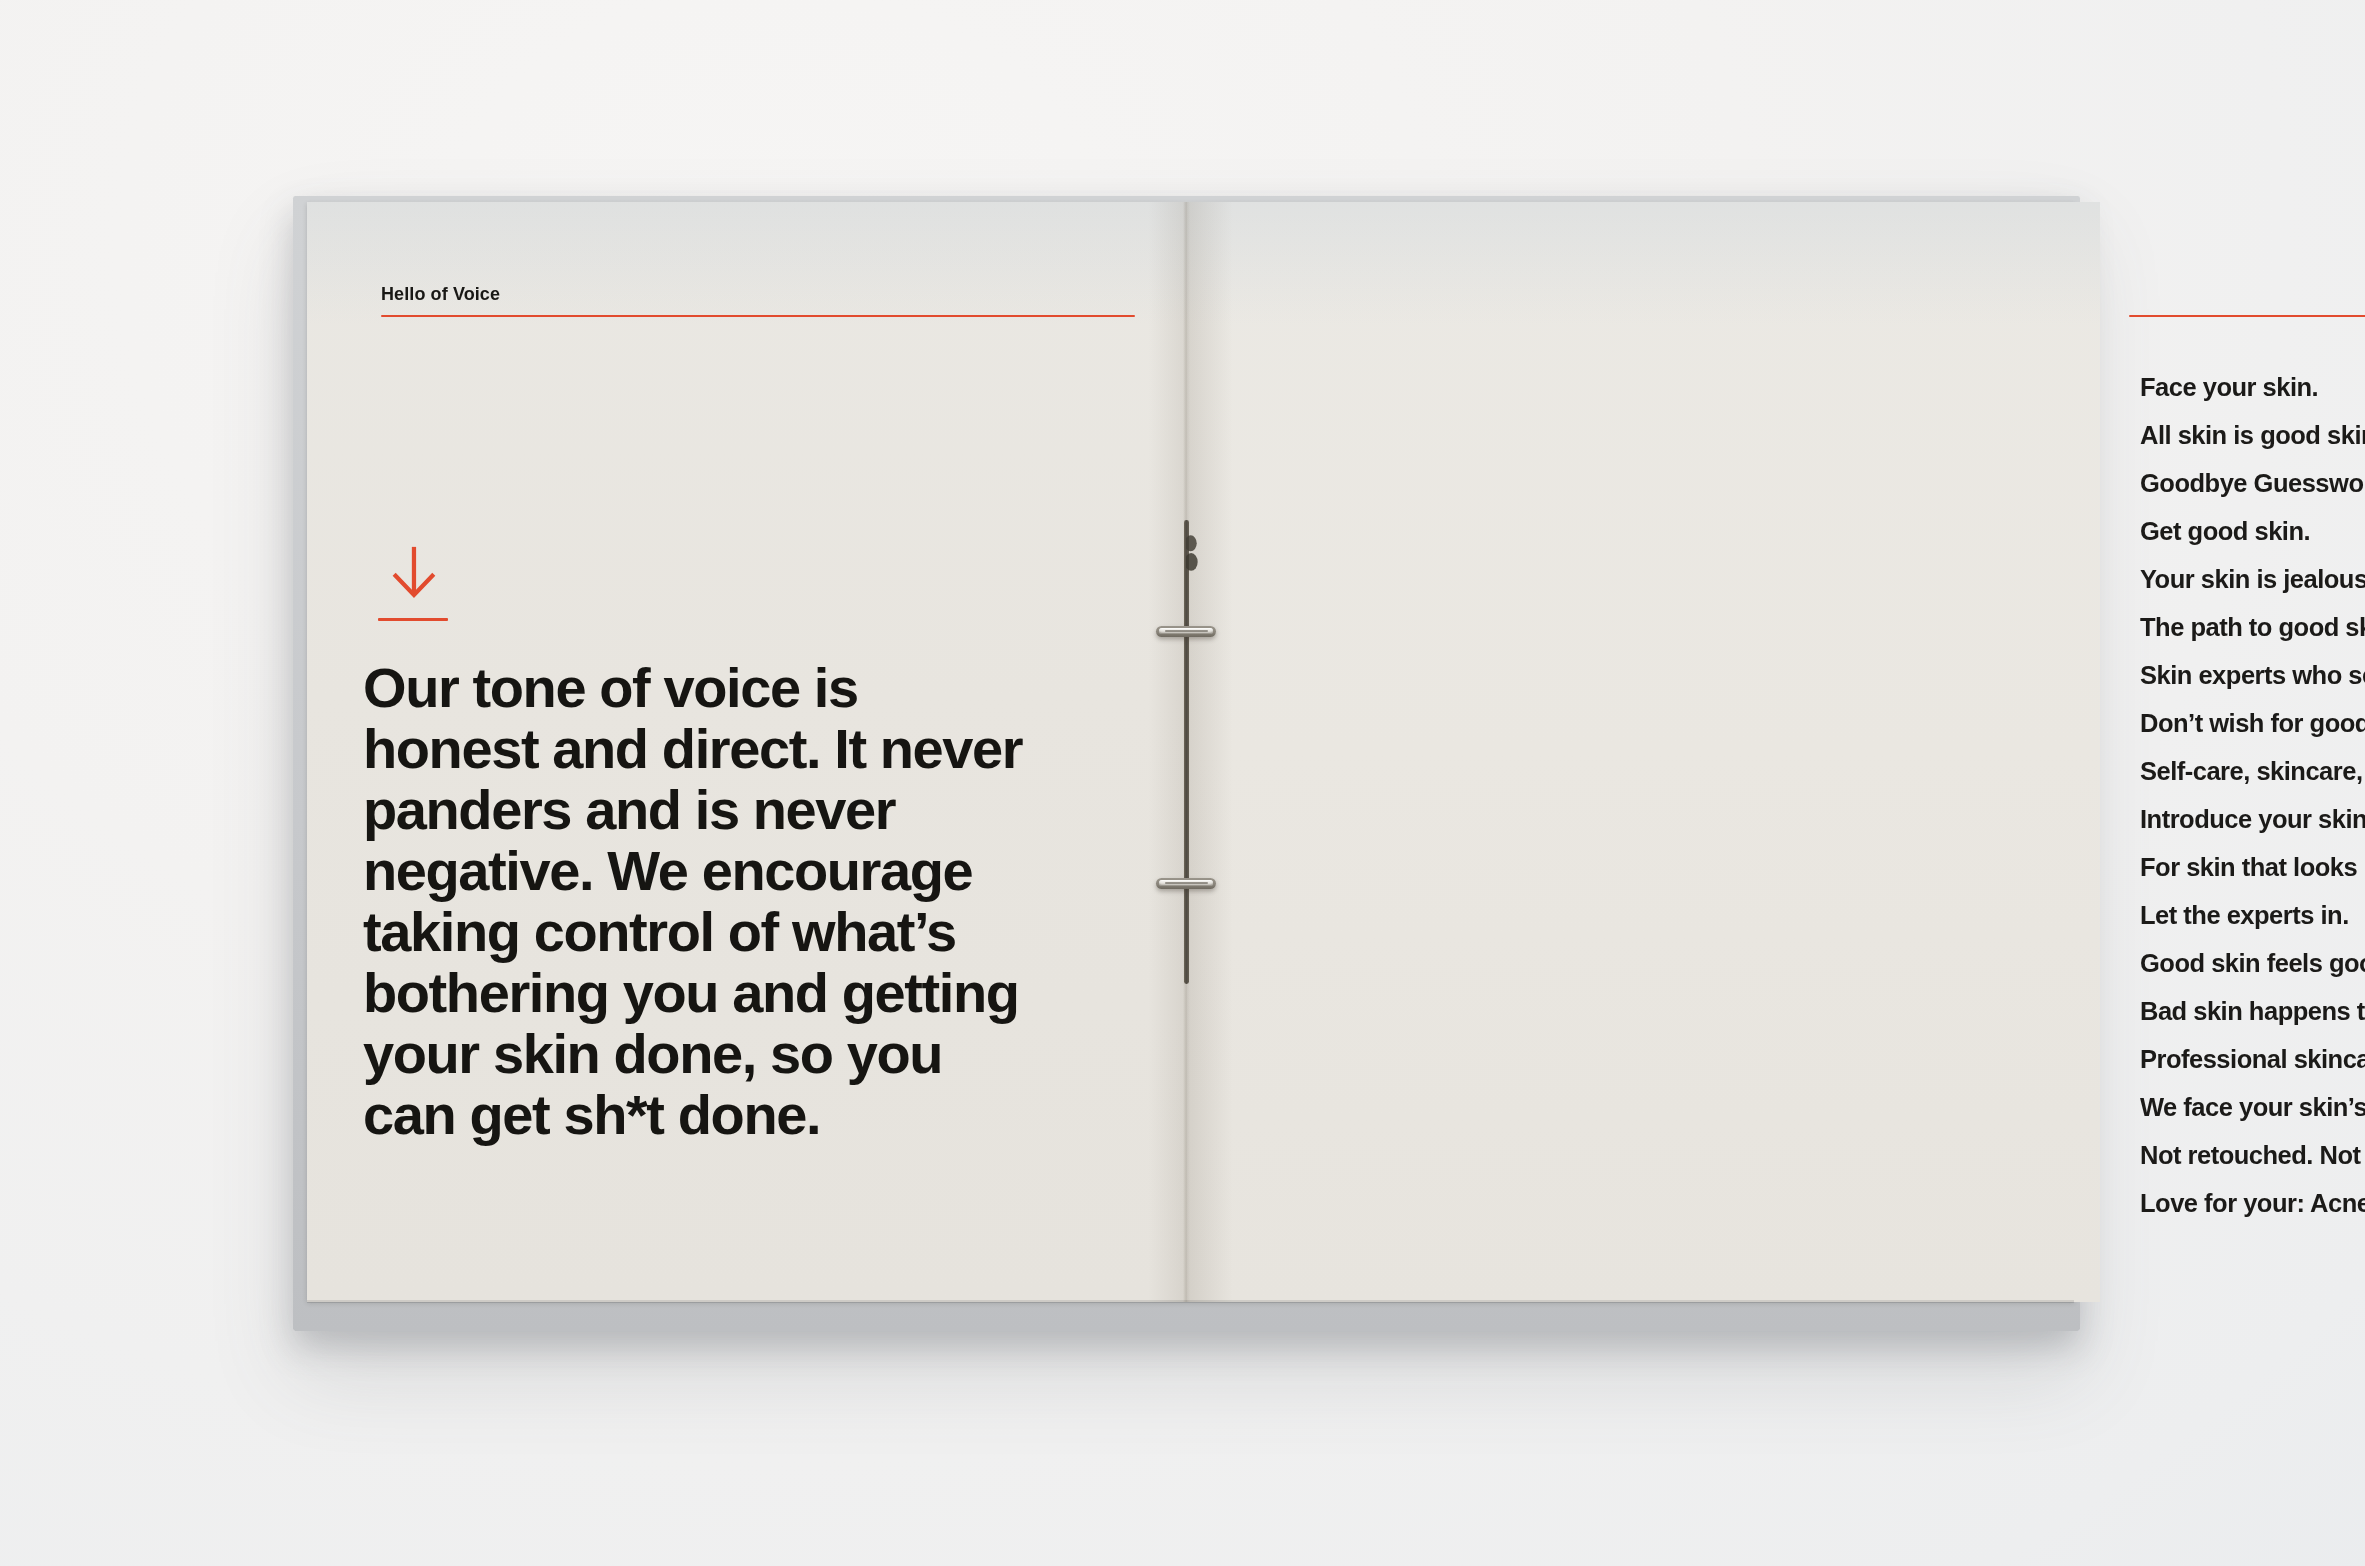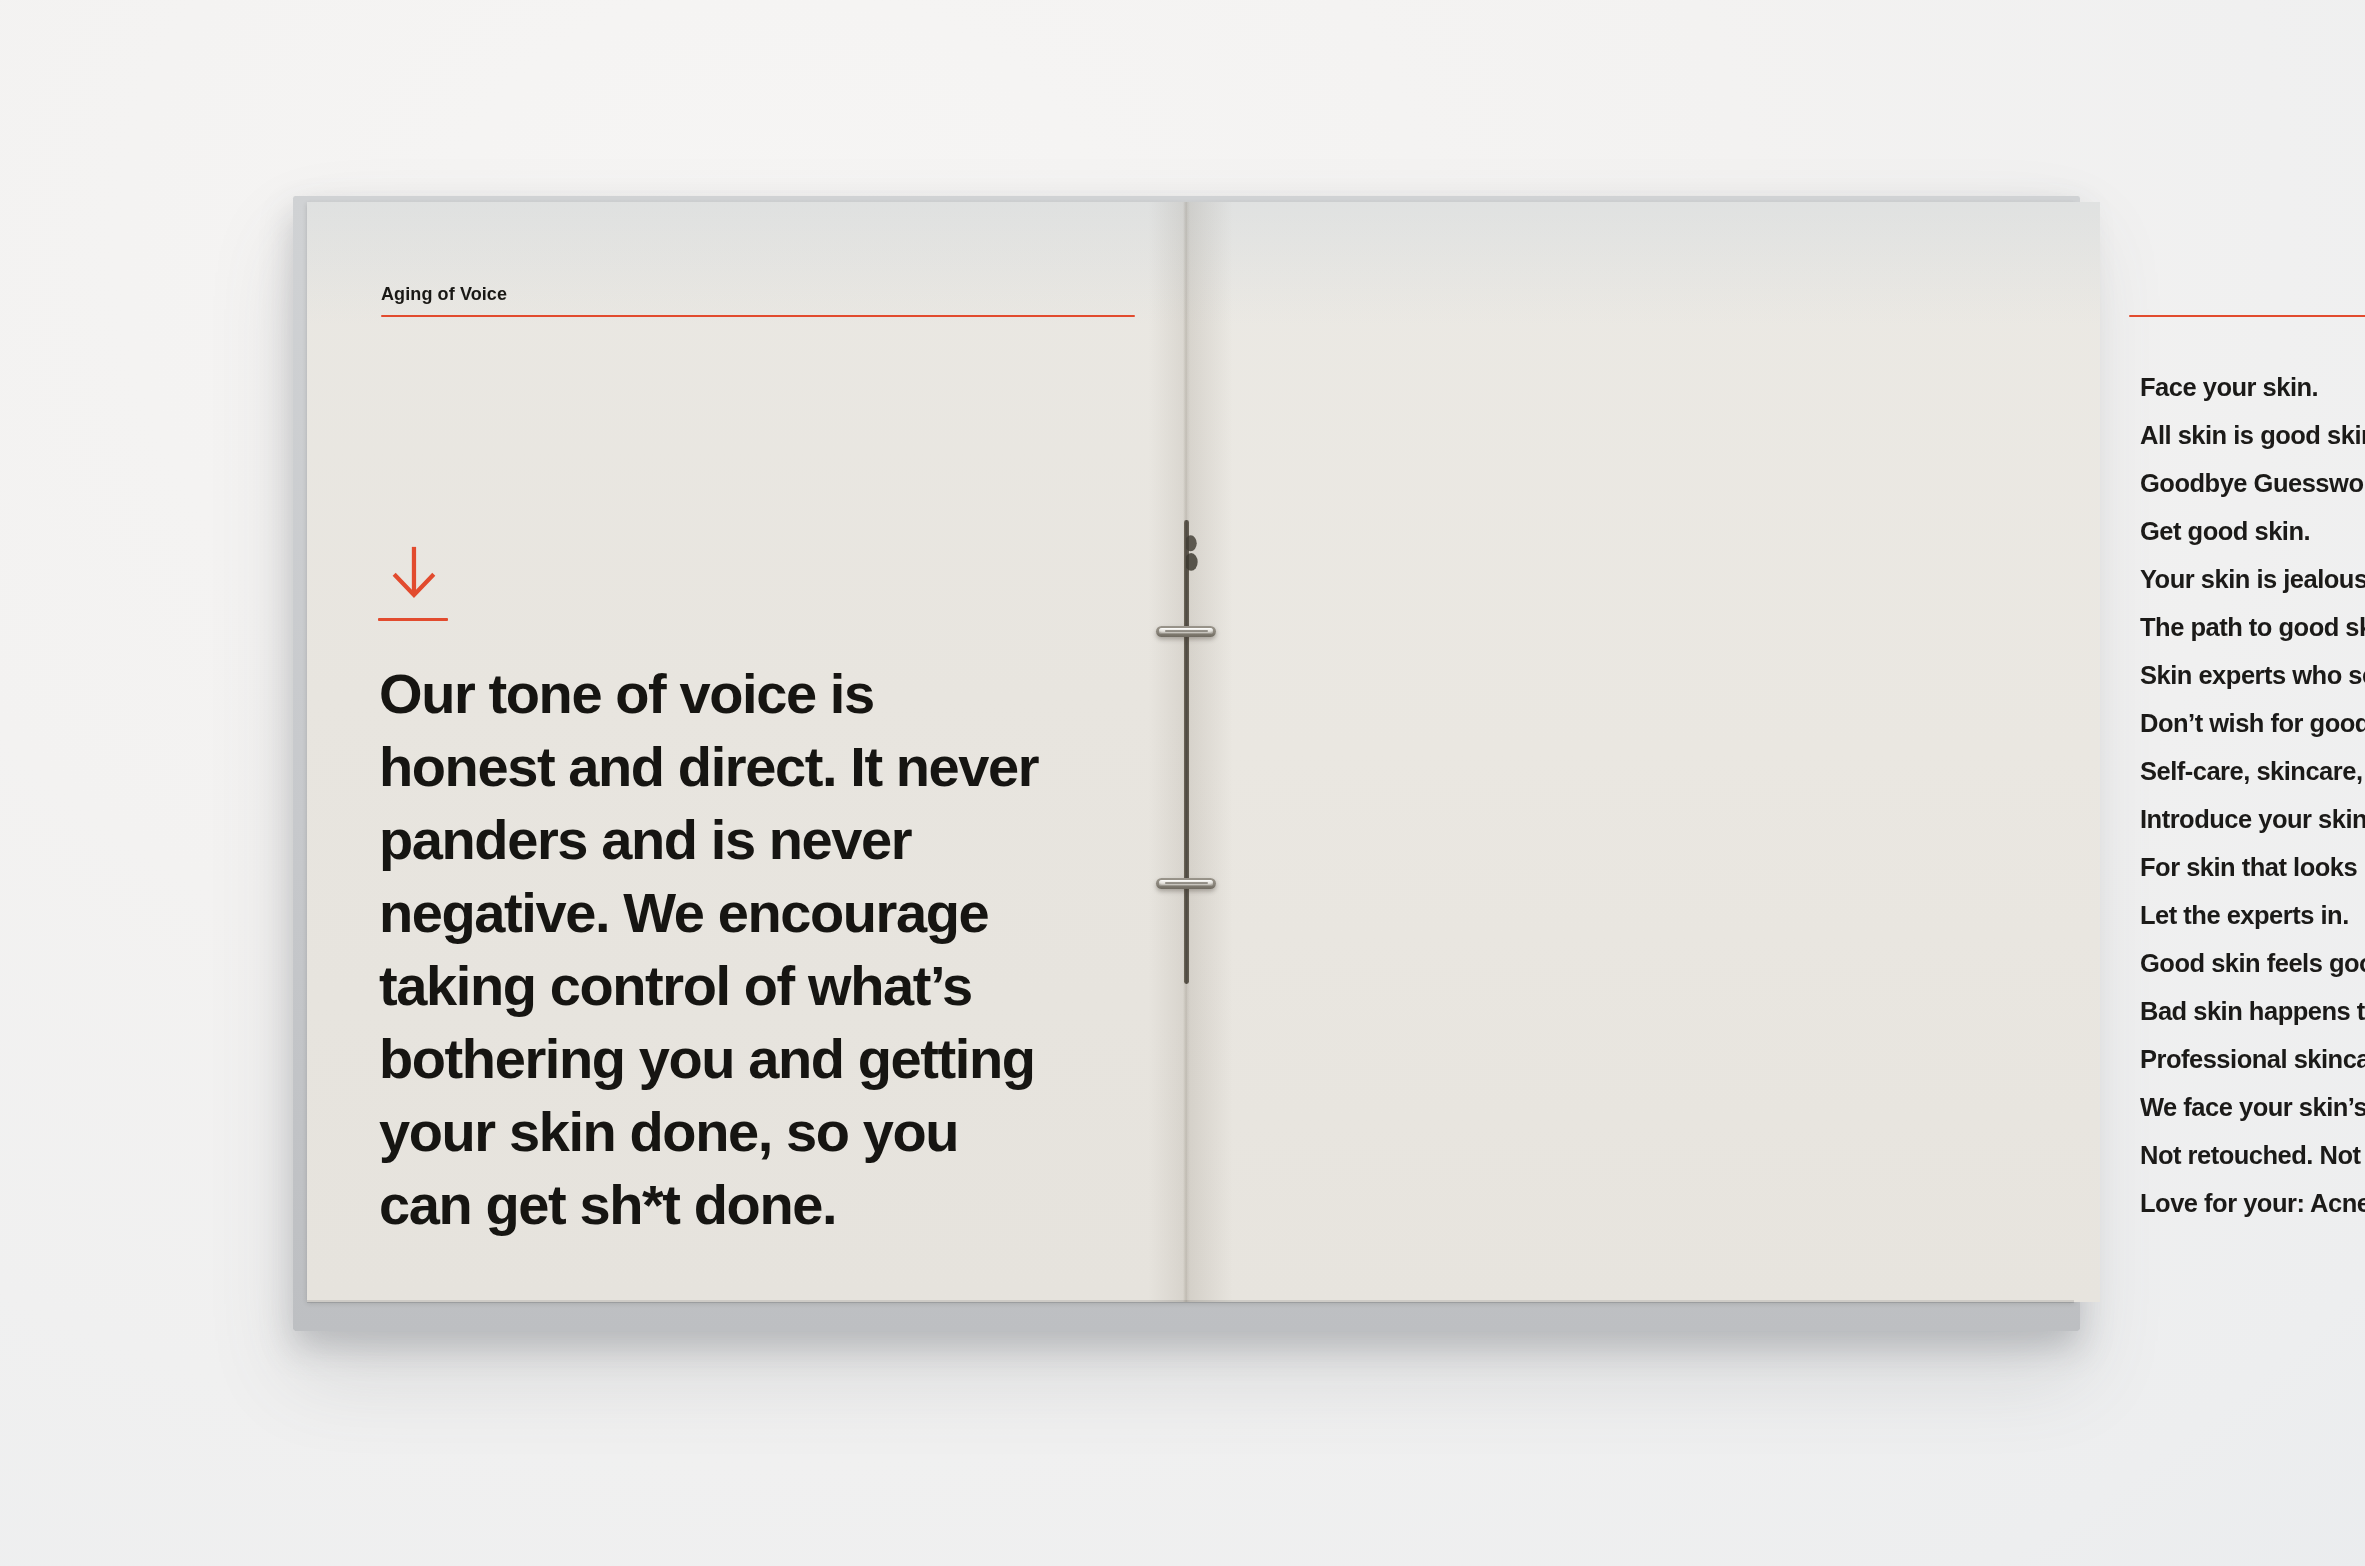--- a/index.html
+++ b/index.html
@@ -44,22 +44,22 @@
     font-weight:700; letter-spacing:0.1px; color:#191815;
   }
   .rule { position:absolute; top:113px; height:2.8px; border-radius:1.4px; }
   .rule-left  { left:74px;  width:754px; }
   .rule-right { left:943px; width:717px; }
 
   .arrow-mark { position:absolute; left:71px; top:343px; width:71px; height:67px; }
   .arrow-underline { position:absolute; left:71px; top:416px; width:70px; height:3.8px; border-radius:0.9px; }
 
   .statement {
-    position:absolute; left:72px; top:455px; width:861px;
-    font-size:56px; line-height:73px; font-weight:700; letter-spacing:-1.4px;
+    position:absolute; left:56px; top:455px; width:861px;
+    font-size:56px; line-height:61px; font-weight:700; letter-spacing:-1.4px;
     color:#161512; white-space:pre-line;
   }
 
   .taglines { position:absolute; left:954px; top:161px; width:809px; }
   .tagline {
     font-size:25.5px; line-height:48px; font-weight:700; letter-spacing:-0.5px;
     color:#1b1a18; white-space:nowrap;
   }
 
   
@@ -84,21 +84,21 @@
   .staple-bottom { top:676px; }
 </style>
 </head>
 <body>
 
 <div class="stage">
   <div class="book-base">
     <div class="spread">
 
       <section class="page page-left">
-        <div class="header-label">Aging of Voice</div>
+        <div class="header-label">Hello of Voice</div>
         <div class="rule rule-left" style="background: rgb(226, 75, 46);"></div>
 
         <svg class="arrow-mark" viewBox="0 0 150 142">
           <line x1="76" y1="4" x2="76" y2="104" stroke="#e24b2e" stroke-width="9"></line>
           <polyline points="34,62 76,106 118,62" fill="none" stroke="#e24b2e" stroke-width="9"></polyline>
         </svg>
         <div class="arrow-underline" style="background: rgb(226, 75, 46);"></div>
 
         <div class="statement">Our tone of voice is
 honest and direct. It never

